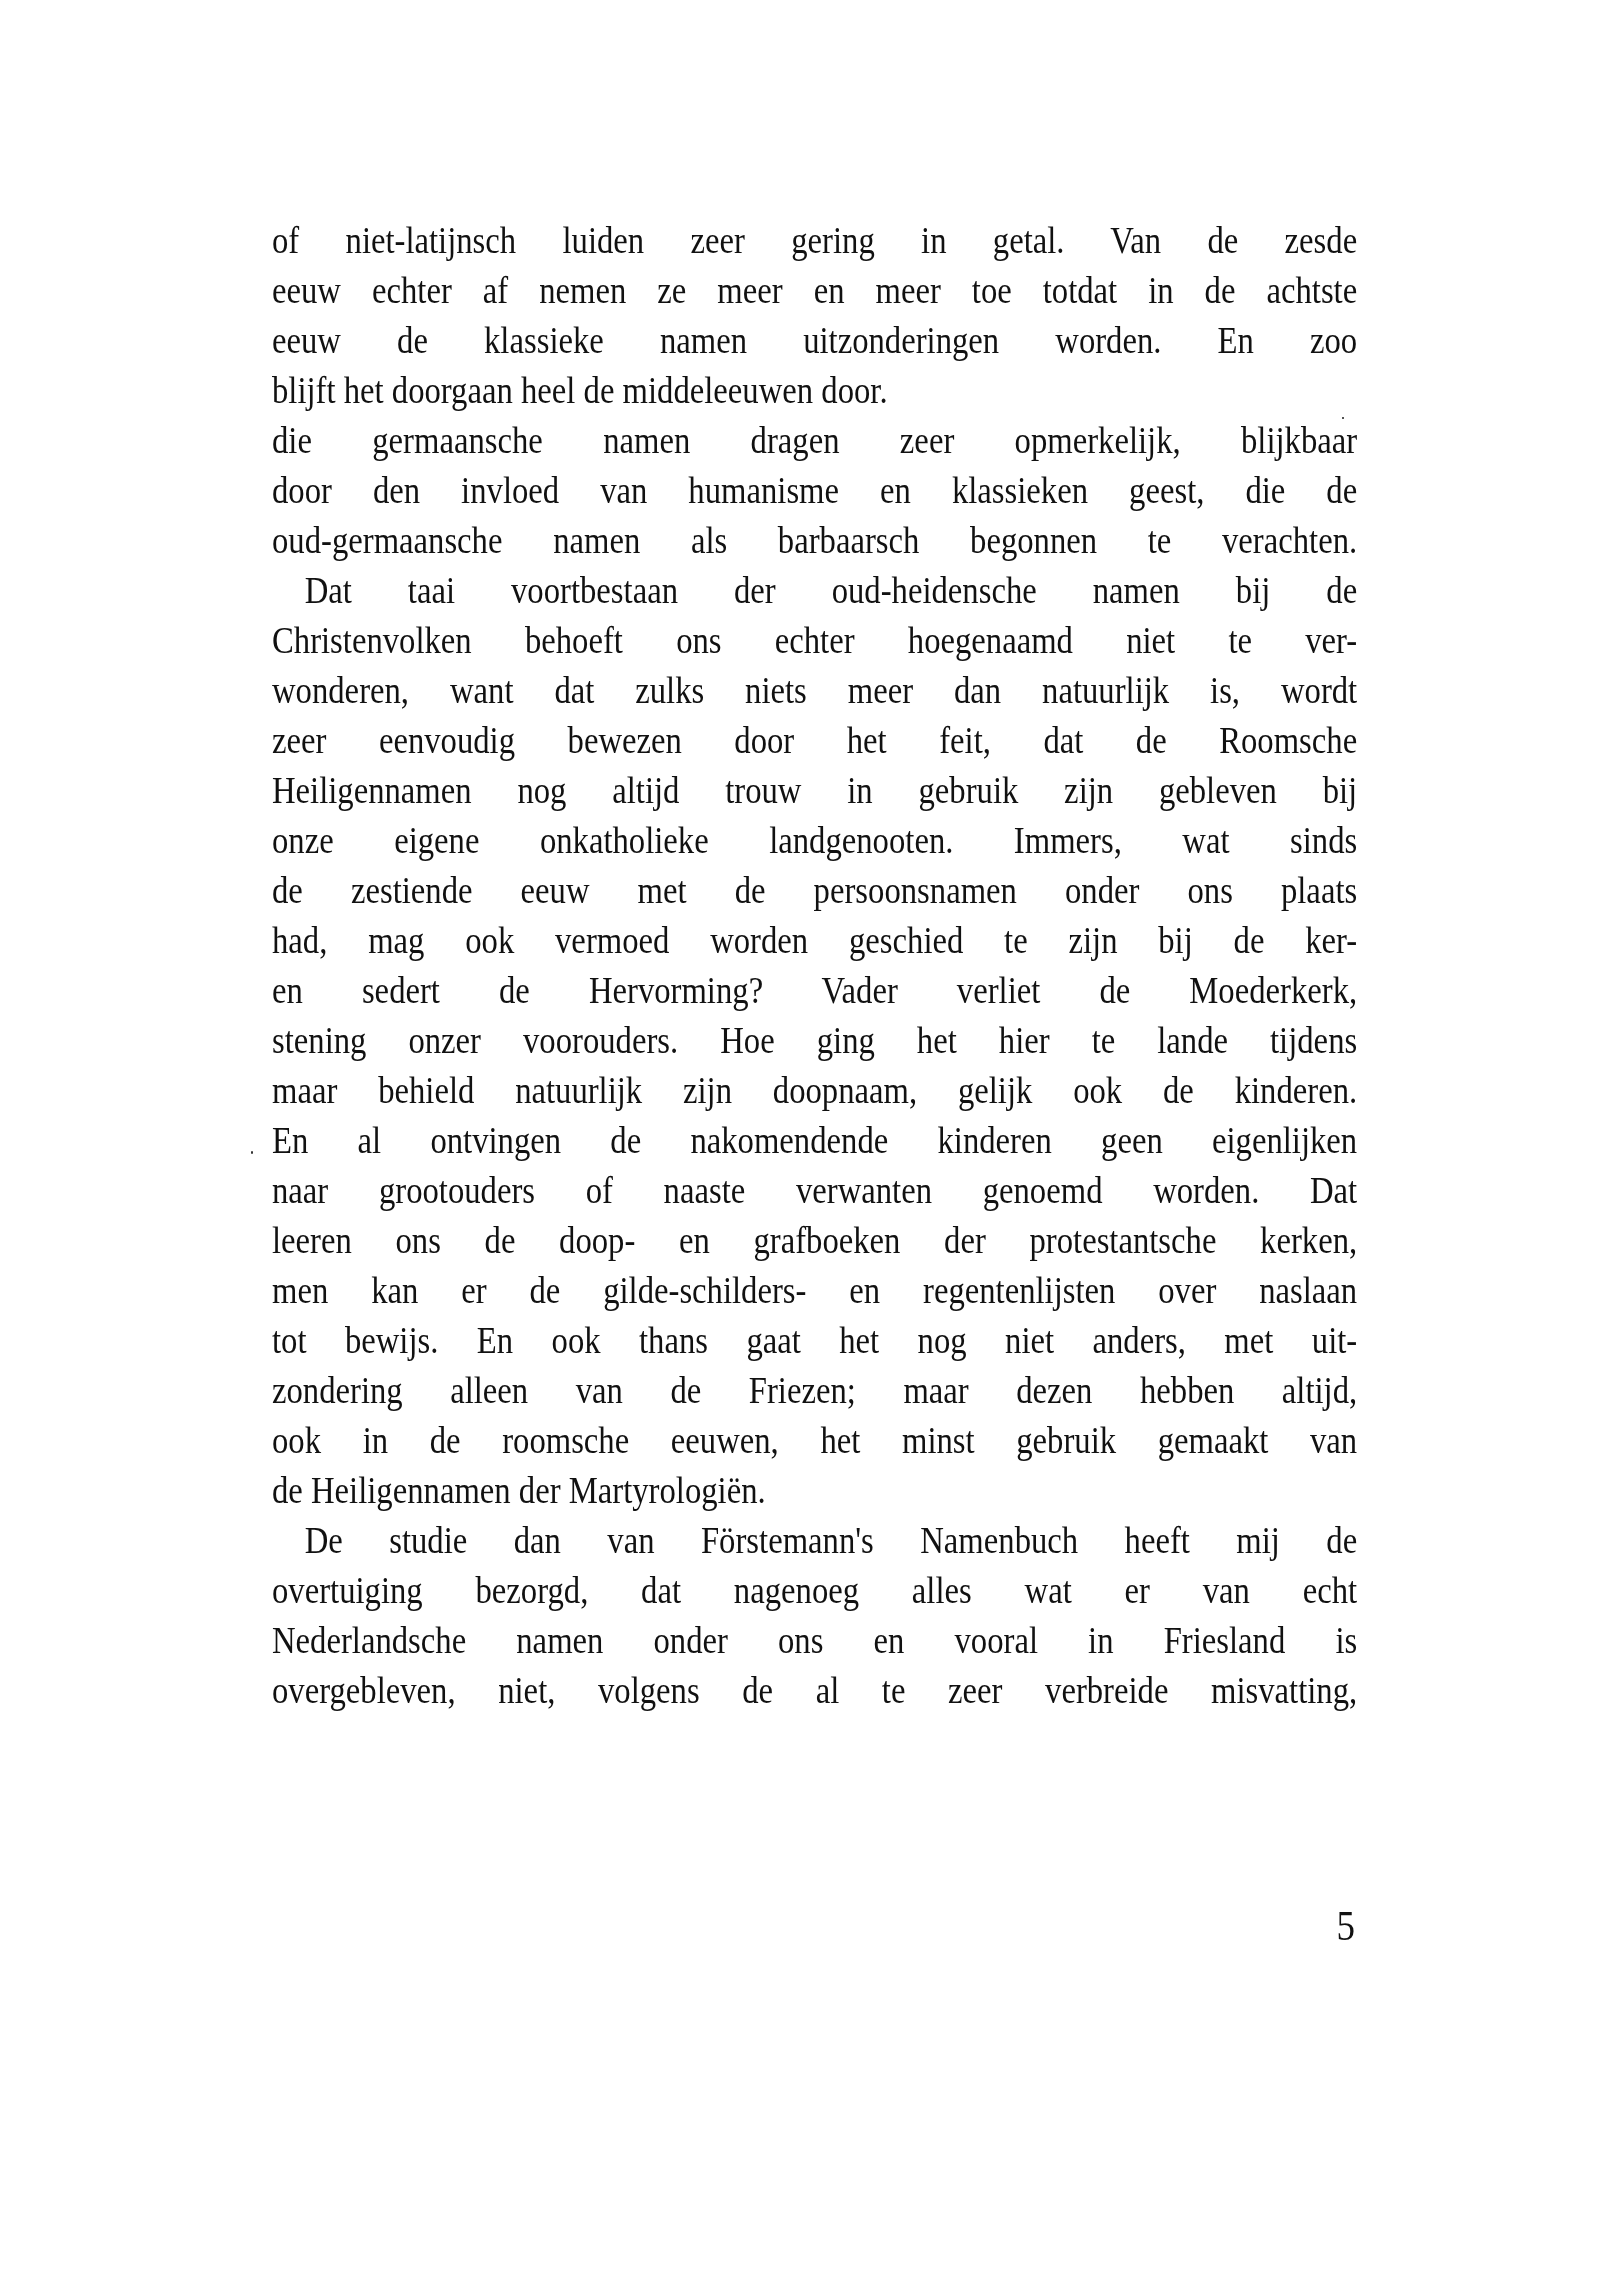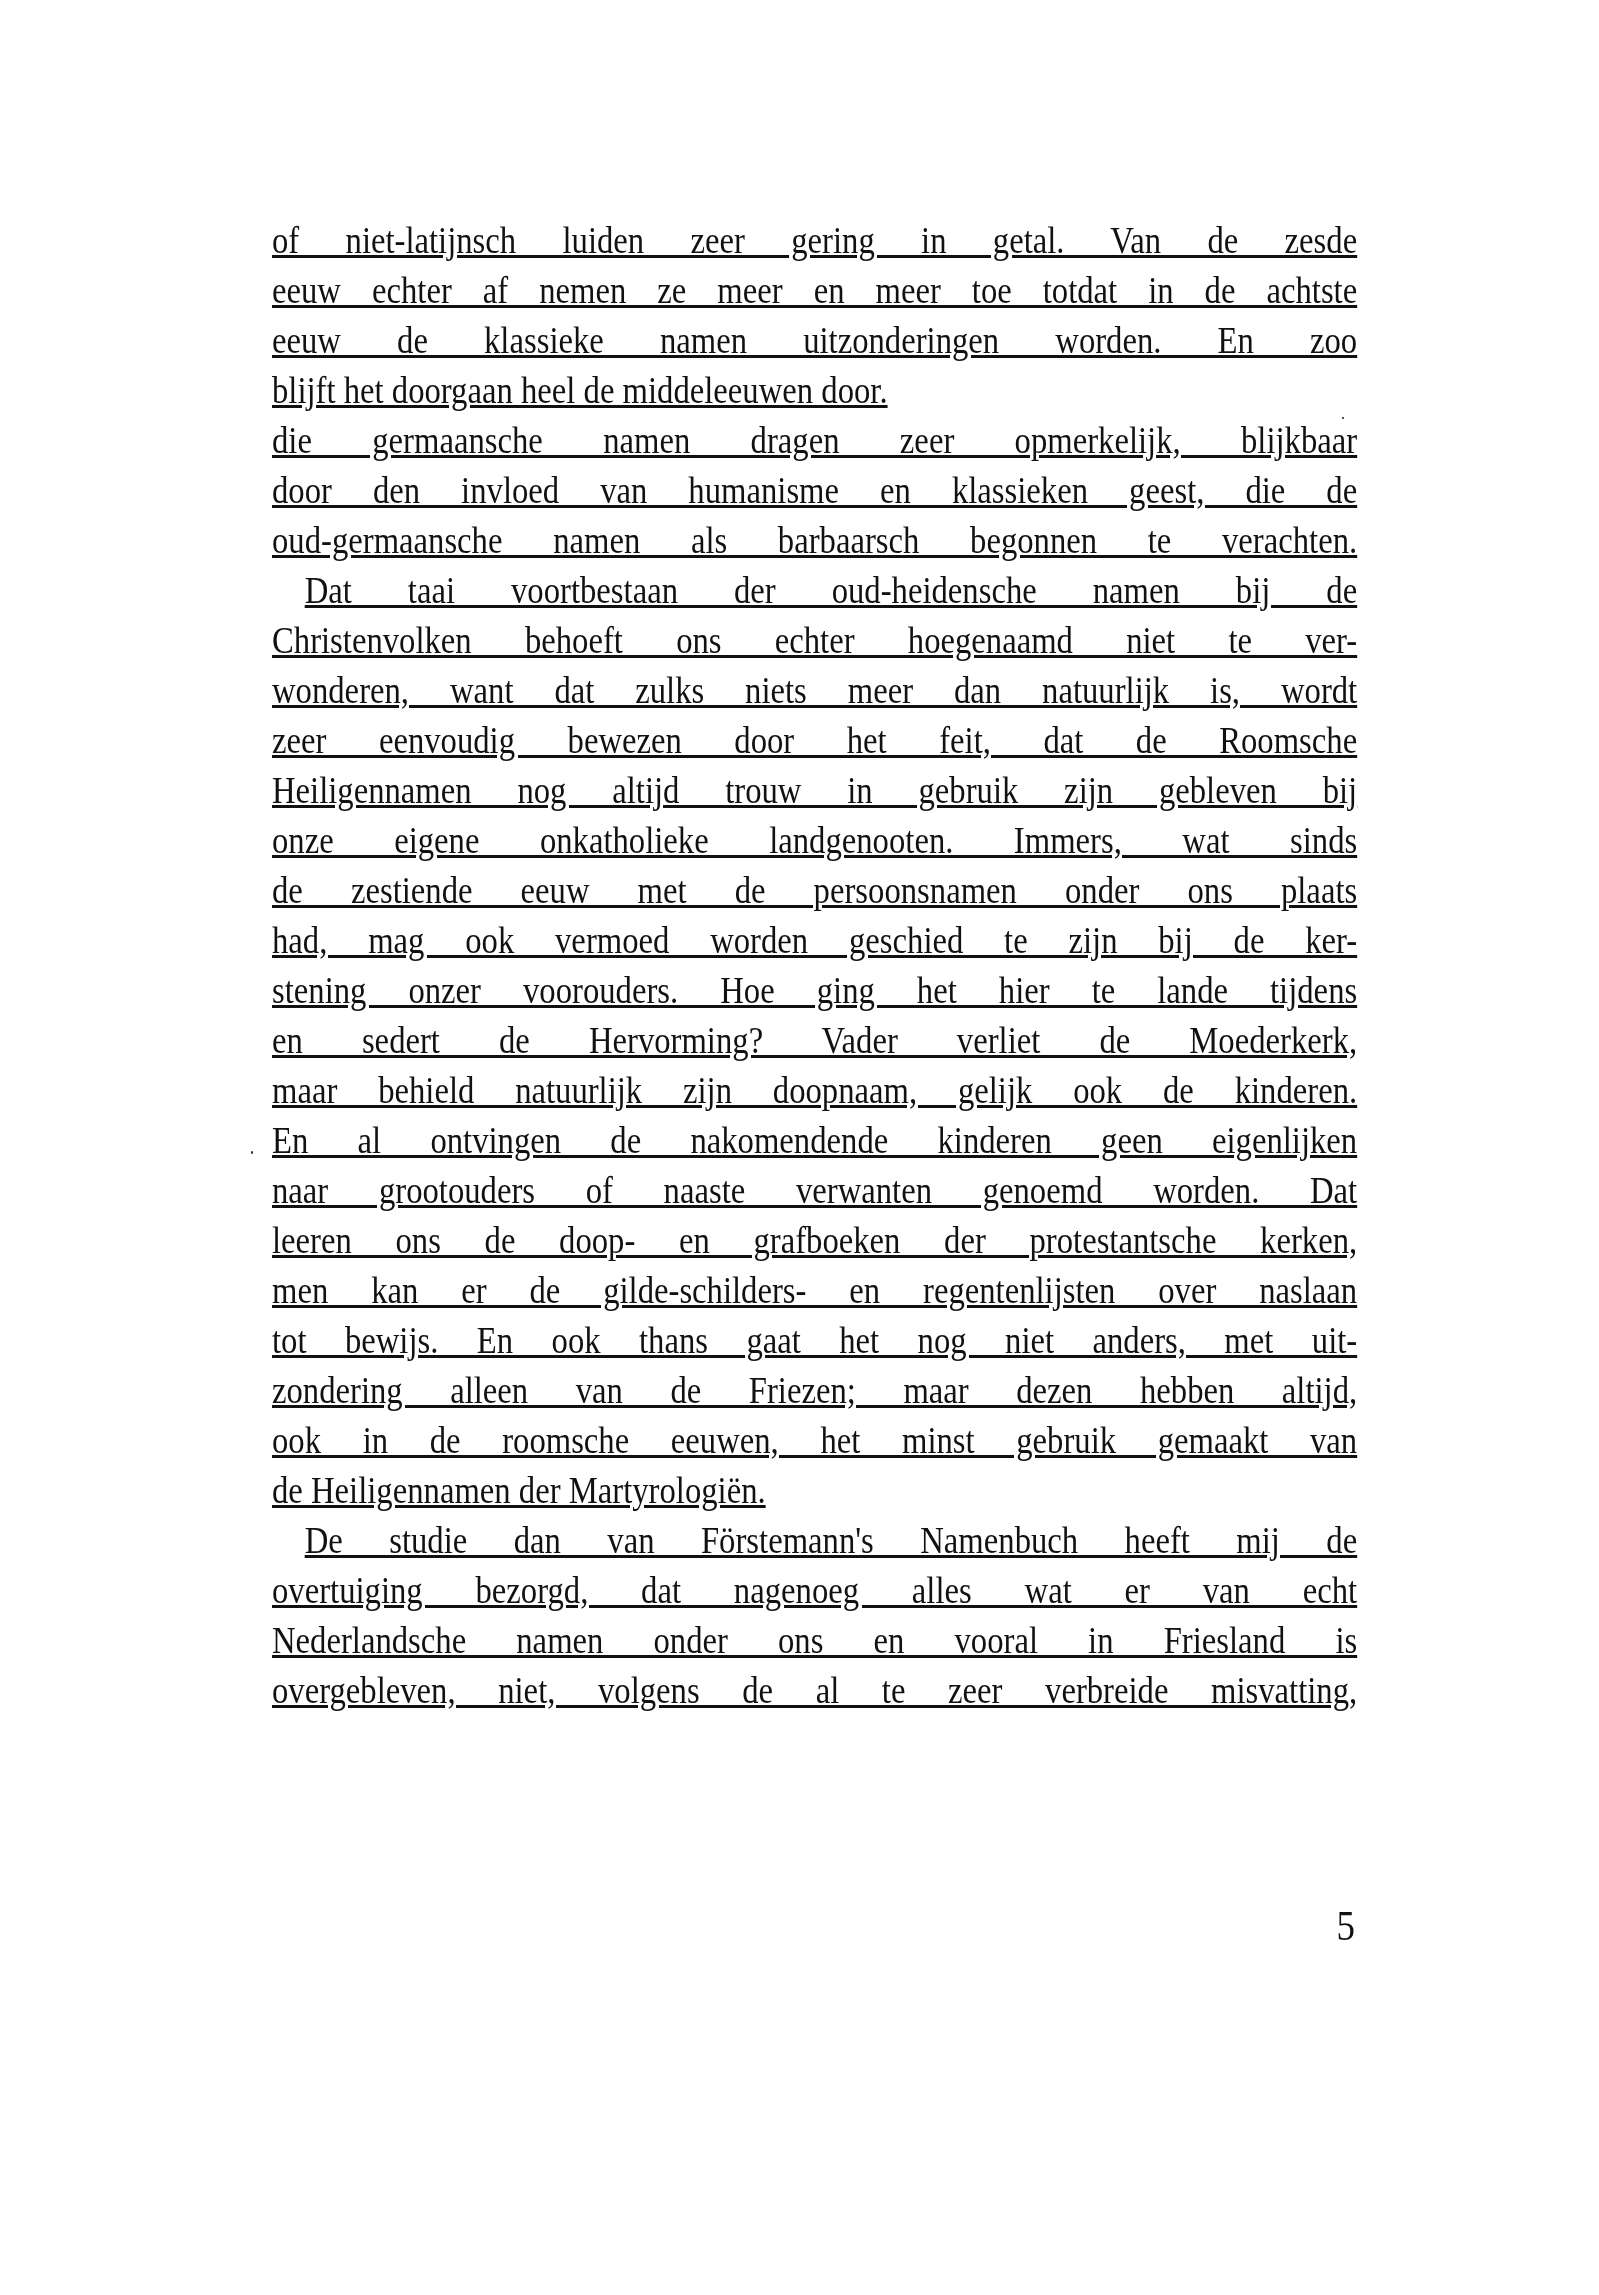--- a/index.html
+++ b/index.html
@@ -31,21 +31,20 @@
     .line {
       height: 50px;
       line-height: 50px;
       font-size: 38px;
       text-align: justify;
       text-align-last: justify;
       white-space: nowrap;
       letter-spacing: 0px;
       display: block;
       overflow: visible;
-      text-decoration: underline;
     }
     .line span.txt {
       display: block;
       white-space: normal;
       text-align: justify;
       text-align-last: justify;
       transform: scaleX(0.86);
       transform-origin: left center;
       width: 116.3%;
     }
@@ -122,24 +121,24 @@
     <div class="line">
         <span class="txt">onze eigene onkatholieke landgenooten. Immers, wat sinds</span>
       </div>
     <div class="line">
         <span class="txt">de zestiende eeuw met de persoonsnamen onder ons plaats</span>
       </div>
     <div class="line">
         <span class="txt">had, mag ook vermoed worden geschied te zijn bij de ker-</span>
       </div>
     <div class="line">
-        <span class="txt">stening onzer voorouders. Hoe ging het hier te lande tijdens</span>
+        <span class="txt">en sedert de Hervorming? Vader verliet de Moederkerk,</span>
       </div>
     <div class="line">
-        <span class="txt">en sedert de Hervorming? Vader verliet de Moederkerk,</span>
+        <span class="txt">stening onzer voorouders. Hoe ging het hier te lande tijdens</span>
       </div>
     <div class="line">
         <span class="txt">maar behield natuurlijk zijn doopnaam, gelijk ook de kinderen.</span>
       </div>
     <div class="line">
         <span class="txt">En al ontvingen de nakomendende kinderen geen eigenlijken</span>
       </div>
     <div class="line">
         <span class="txt">naar grootouders of naaste verwanten genoemd worden. Dat</span>
       </div>

